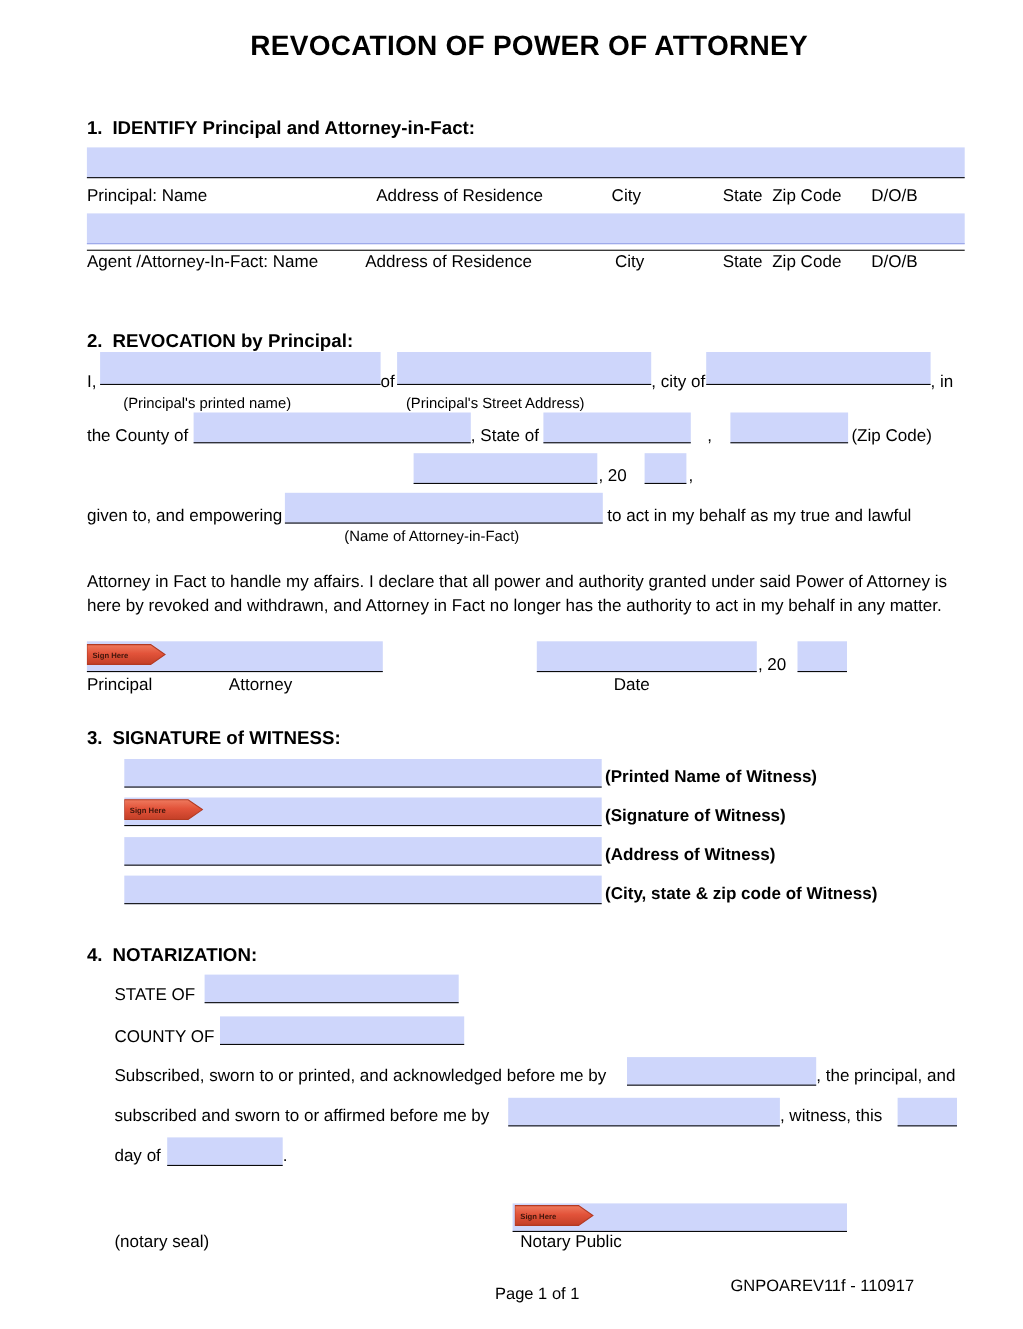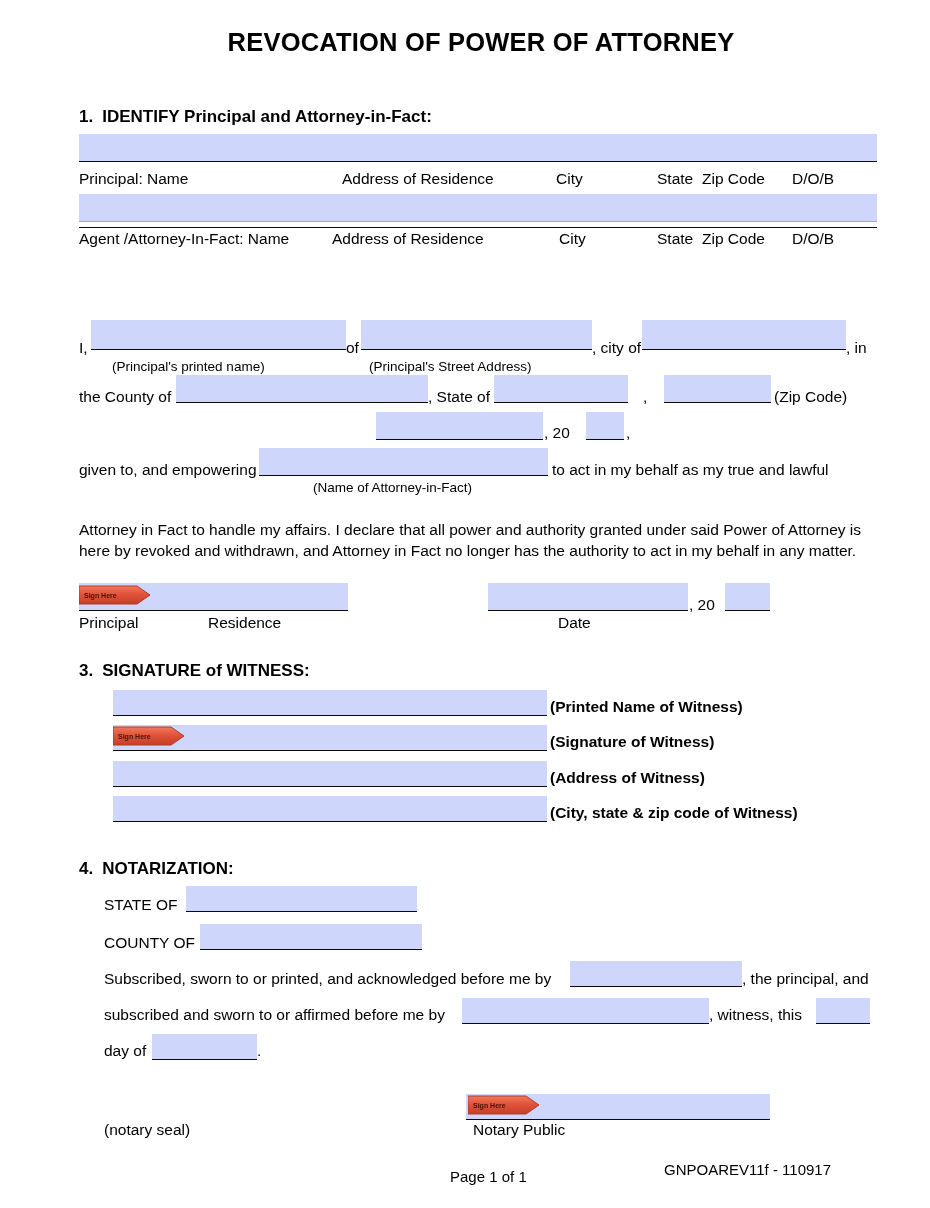--- a/index.html
+++ b/index.html
@@ -120,20 +120,23 @@
   <div class="fld ruled-blue" style="left:63px; top:194px; width:798px; height:28px;"></div>
   <div class="rule" style="left:63px; top:227px; width:798px;"></div>
 
   <div class="txt tbl" style="left:63px; top:231px;">Agent /Attorney-In-Fact: Name</div>
   <div class="txt tbl" style="left:316px; top:231px;">Address of Residence</div>
   <div class="txt tbl" style="left:543px; top:231px;">City</div>
   <div class="txt tbl" style="left:641px; top:231px;">State</div>
   <div class="txt tbl" style="left:686px; top:231px;">Zip Code</div>
   <div class="txt tbl" style="left:776px; top:231px;">D/O/B</div>
 
+  <div class="sec-head" style="left:63px; top:300px;">
+    <span class="sec-num">2.</span><span>REVOCATION by Principal:</span>
+  </div>
 
   <div class="fld ruled" style="left:75px; top:320px; width:255px; height:30px;"></div>
   <div class="fld ruled" style="left:345px; top:320px; width:231px; height:30px;"></div>
   <div class="fld ruled" style="left:626px; top:320px; width:204px; height:30px;"></div>
 
   <div class="txt" style="left:63px; top:340px;">I,</div>
   <div class="txt" style="left:330px; top:340px;">of</div>
   <div class="txt" style="left:576px; top:340px;">, city of</div>
   <div class="txt" style="left:830px; top:340px;">, in</div>
 
@@ -176,21 +179,21 @@
       <path d="M0 1 H58 L71 10 L58 19 H0 Z" fill="url(#shg1)" stroke="#b23a22" stroke-width="1"></path>
       <text x="5" y="13" font-family="'Liberation Sans',sans-serif" font-size="7" font-weight="bold" fill="#40160c">Sign Here</text>
     </svg>
   </span>
 
   <div class="fld ruled" style="left:472px; top:583px; width:200px; height:28px;"></div>
   <div class="fld ruled" style="left:709px; top:583px; width:45px; height:28px;"></div>
   <div class="txt" style="left:673px; top:597px;">, 20</div>
 
   <div class="txt" style="left:63px; top:615px;">Principal</div>
-  <div class="txt" style="left:192px; top:615px;">Residence</div>
+  <div class="txt" style="left:192px; top:615px;">Attorney</div>
   <div class="txt" style="left:542px; top:615px;">Date</div>
 
   <div class="sec-head" style="left:63px; top:661px;">
     <span class="sec-num">3.</span><span>SIGNATURE of WITNESS:</span>
   </div>
 
   <div class="fld ruled" style="left:97px; top:690px; width:434px; height:26px;"></div>
   <div class="txt b" style="left:534px; top:699px;">(Printed Name of Witness)</div>
 
   <div class="fld ruled" style="left:97px; top:725px; width:434px; height:26px;"></div>

